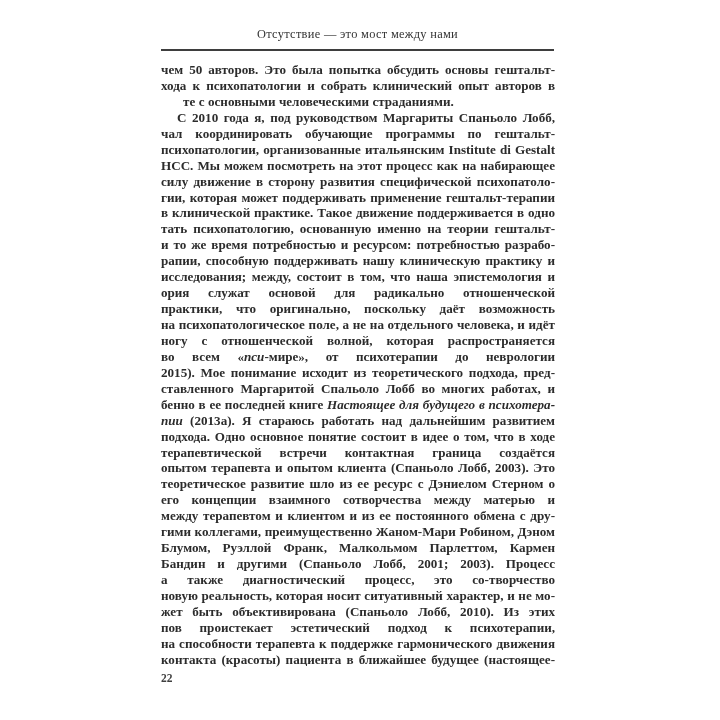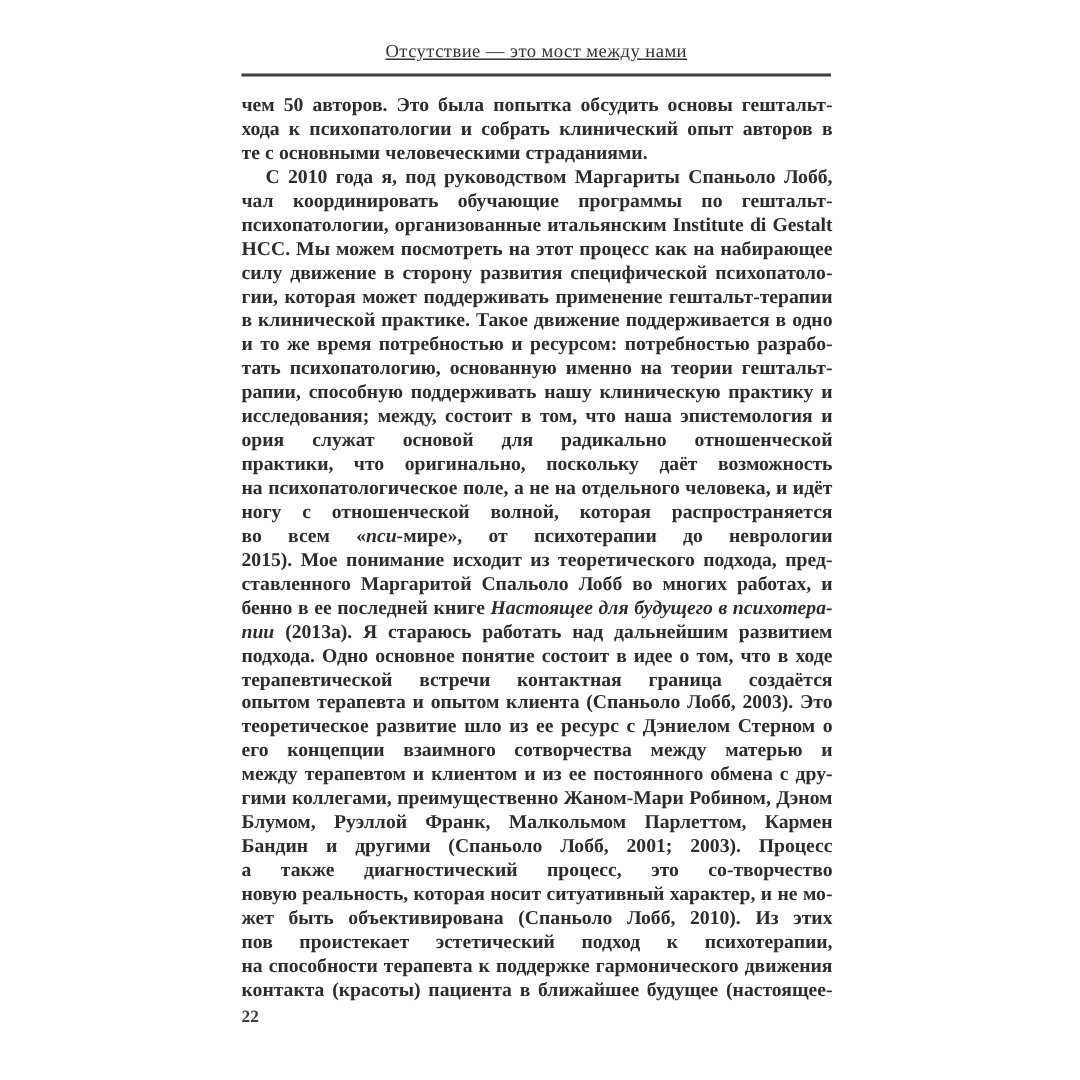--- a/index.html
+++ b/index.html
@@ -18,21 +18,20 @@
   }
   .running-head {
     position: absolute;
     left: 161px;
     top: 27px;
     width: 393px;
     text-align: center;
     font-size: 12.4px;
     letter-spacing: 0.3px;
     color: #333333;
-    text-decoration: underline;
   }
   .head-rule {
     position: absolute;
     left: 161px;
     top: 49px;
     width: 393px;
     height: 1.7px;
     background: #3e3e3e;
   }
   .page-body {
@@ -48,20 +47,21 @@
     height: 15.95px;
     overflow: hidden;
     text-align: justify;
     text-align-last: justify;
     white-space: normal;
     word-spacing: 0.2px;
     font-weight: bold;
   }
   .line.para-end {
     text-align-last: left;
+    margin-left: 22px;
   }
   .line.indent {
     text-indent: 16px;
   }
   .ital {
     font-style: italic;
   }
   .page-number {
     position: absolute;
     left: 161px;
@@ -81,22 +81,22 @@
       <div class="line"><span>чем 50 авторов. Это была попытка обсудить основы гештальт-под-</span></div>
       <div class="line"><span>хода к психопатологии и собрать клинический опыт авторов в рабо-</span></div>
       <div class="line para-end"><span>те с основными человеческими страданиями.</span></div>
       <div class="line indent"><span>С 2010 года я, под руководством Маргариты Спаньоло Лобб, на-</span></div>
       <div class="line"><span>чал координировать обучающие программы по гештальт-терапии</span></div>
       <div class="line"><span>психопатологии, организованные итальянским Institute di Gestalt</span></div>
       <div class="line"><span>НСС. Мы можем посмотреть на этот процесс как на набирающее</span></div>
       <div class="line"><span>силу движение в сторону развития специфической психопатоло-</span></div>
       <div class="line"><span>гии, которая может поддерживать применение гештальт-терапии</span></div>
       <div class="line"><span>в клинической практике. Такое движение поддерживается в одно</span></div>
+      <div class="line"><span>тать психопатологию, основанную именно на теории гештальт-те-</span></div>
       <div class="line"><span>и то же время потребностью и ресурсом: потребностью разрабо-</span></div>
-      <div class="line"><span>тать психопатологию, основанную именно на теории гештальт-те-</span></div>
       <div class="line"><span>рапии, способную поддерживать нашу клиническую практику и</span></div>
       <div class="line"><span>исследования; между, состоит в том, что наша эпистемология и те-</span></div>
       <div class="line"><span>ория служат основой для радикально отношенческой клинической</span></div>
       <div class="line"><span>практики, что оригинально, поскольку даёт возможность смотреть</span></div>
       <div class="line"><span>на психопатологическое поле, а не на отдельного человека, и идёт в</span></div>
       <div class="line"><span>ногу с отношенческой волной, которая распространяется пациента</span></div>
       <div class="line"><span>во всем «</span><span class="ital">пси</span><span>-мире», от психотерапии до неврологии (Франчесетти,</span></div>
       <div class="line"><span>2015). Мое понимание исходит из теоретического подхода, пред-</span></div>
       <div class="line"><span>ставленного Маргаритой Спальоло Лобб во многих работах, и осо-</span></div>
       <div class="line"><span>бенно в ее последней книге </span><span class="ital">Настоящее для будущего в психотера-</span></div>

